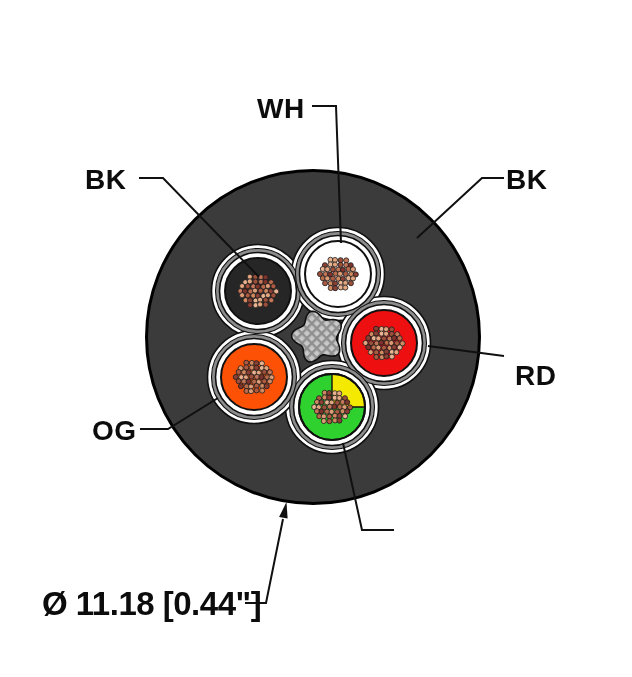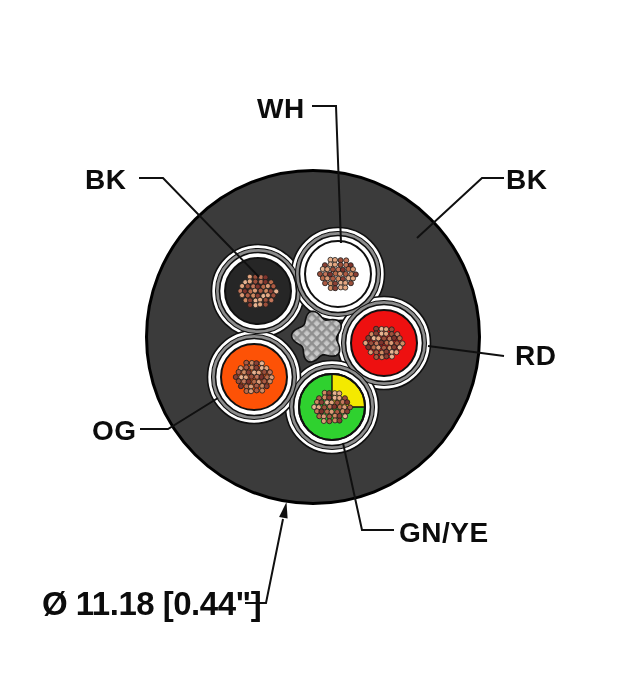--- a/index.html
+++ b/index.html
@@ -284,20 +284,19 @@
         <polygon points="286.5,502 287.6,518.6 279.1,516.9" fill="#101010"></polygon>
       </g>
   </svg>
 
   <div class="lbl" style="left:257px;top:95px">WH</div>
 
   <div class="lbl" style="left:85px;top:166px">BK</div>
 
   <div class="lbl" style="left:506px;top:166px">BK</div>
 
-  <div class="lbl" style="left:515px;top:342px">RD</div>
+  <div class="lbl" style="left:515px;top:362px">RD</div>
 
   <div class="lbl" style="left:92px;top:417px">OG</div>
 
-  <div class="lbl" style="left:399px;top:519px">GN/YE</div>
 
   <div class="lbl dim" style="left:42px;top:587px">Ø 11.18 [0.44"]</div>
 </div>
 
 </body></html>

